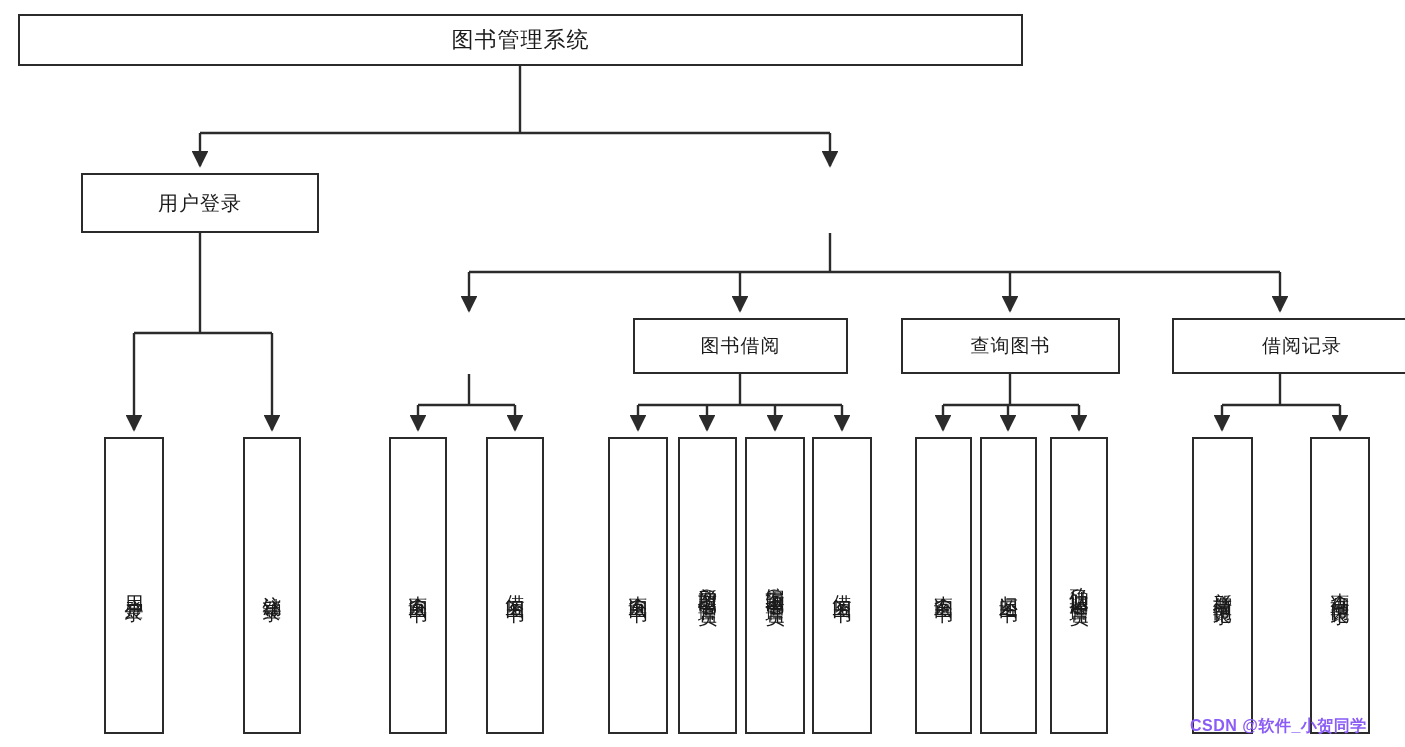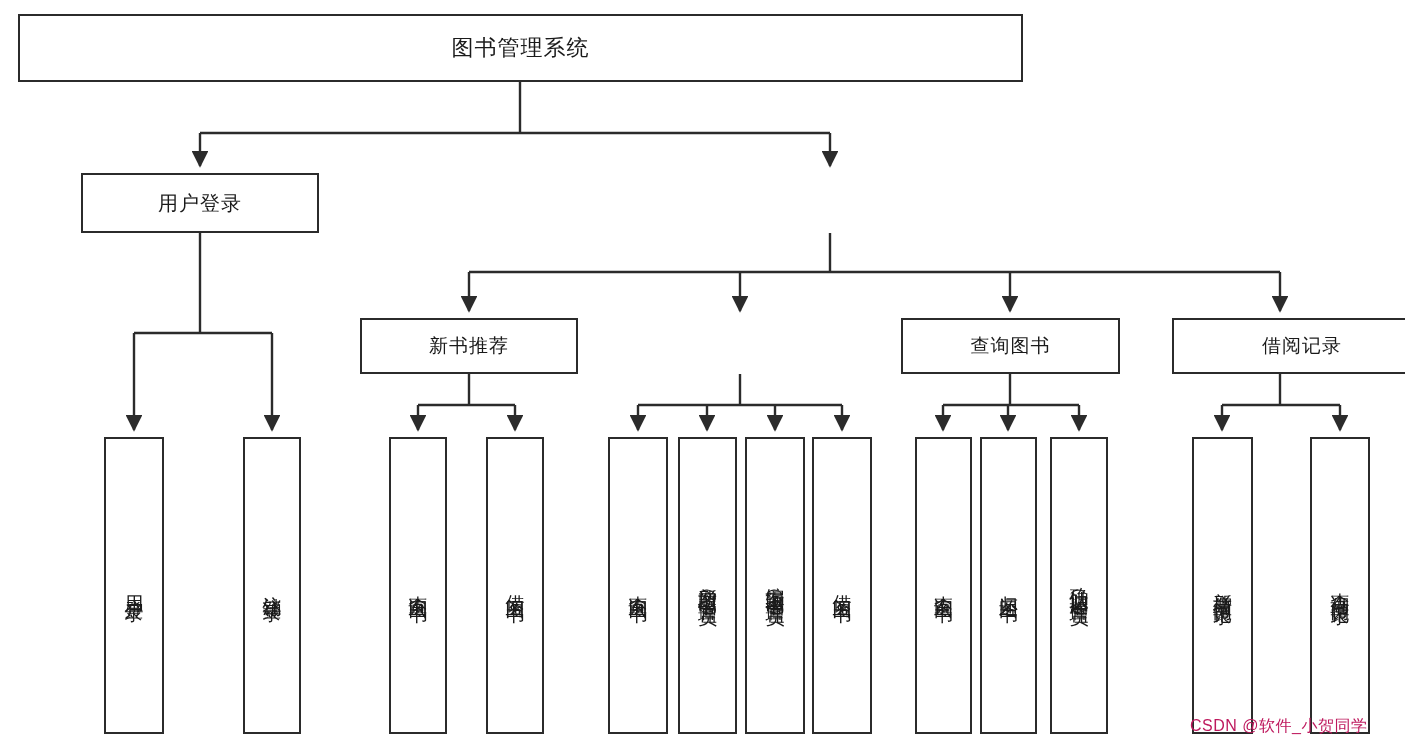--- a/index.html
+++ b/index.html
@@ -54,23 +54,24 @@
     white-space: nowrap;
     text-align: center;
   }
   .hlabel {
     white-space: nowrap;
     letter-spacing: 1px;
   }
   .watermark {
     position: absolute;
     font-size: 16px;
-    color: #be185d;
+    color: #8b5cf6;
     white-space: nowrap;
     letter-spacing: 0.5px;
+    font-weight: bold;
   }
 </style>
 </head>
 <body>
 
 <div id="canvas">
 
   <svg id="edges" viewBox="0 0 1405 747" xmlns="http://www.w3.org/2000/svg">
     <defs>
       <marker id="arrow" viewBox="0 0 10 10" refX="9" refY="5" markerWidth="7" markerHeight="7" orient="auto-start-reverse">
@@ -114,30 +115,30 @@
       <path d="M 1008 405 L 1008 430" marker-end="url(#arrow)"></path>
       <path d="M 1079 405 L 1079 430" marker-end="url(#arrow)"></path>
 
       <path d="M 1280 374 L 1280 405"></path>
       <path d="M 1222 405 L 1340 405"></path>
       <path d="M 1222 405 L 1222 430" marker-end="url(#arrow)"></path>
       <path d="M 1340 405 L 1340 430" marker-end="url(#arrow)"></path>
     </g>
   </svg>
 
-  <div class="node root" style="left:18px; top:14px; width:1005px; height:68px;font-family:Liberation Serif, serif;">
+  <div class="node root" style="left:18px; top:14px; width:1005px; height:52px;font-family:Liberation Serif, serif;">
     <span class="hlabel">图书管理系统</span>
   </div>
 
   <div class="node level2" style="left:81px; top:173px; width:238px; height:60px;">
     <span class="hlabel">用户登录</span>
   </div>
 
-  <div class="node level3" style="left:360px; top:318px; width:218px; height:56px;">
-    <span class="hlabel">新书推荐</span>
+  <div class="node level3" style="left:633px; top:318px; width:215px; height:56px;">
+    <span class="hlabel">图书借阅</span>
   </div>
   <div class="node level3" style="left:901px; top:318px; width:219px; height:56px;">
     <span class="hlabel">查询图书</span>
   </div>
   <div class="node level3" style="left:1172px; top:318px; width:260px; height:56px;">
     <span class="hlabel">借阅记录</span>
   </div>
 
   <div class="node leaf" style="left:104px; top:437px; width:60px; height:297px;">
     <span class="vlabel">用户登录</span>

